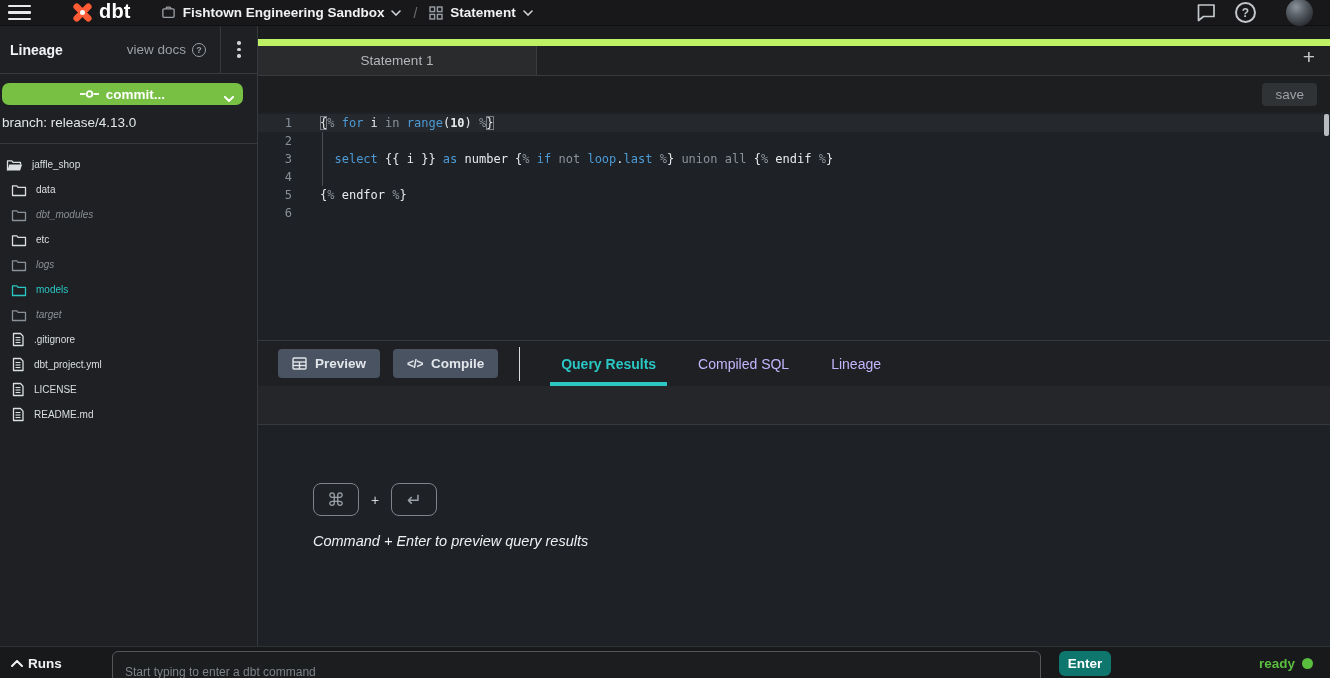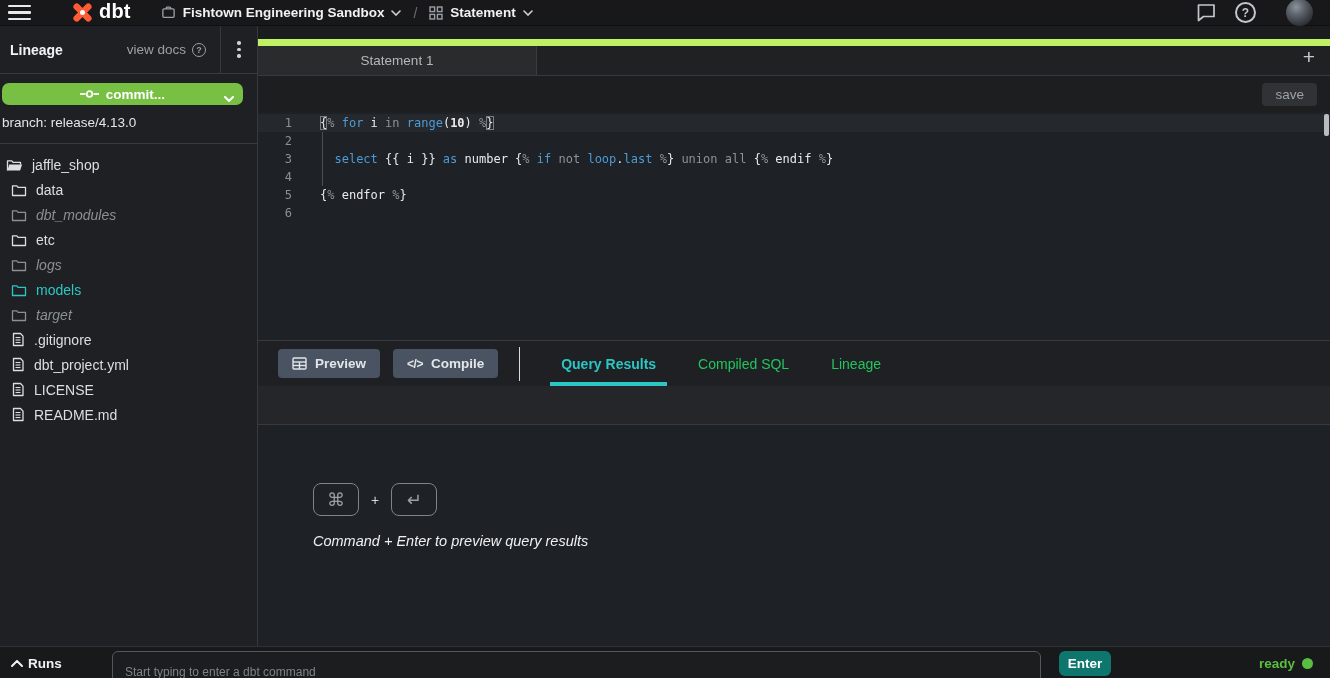--- a/index.html
+++ b/index.html
@@ -48,21 +48,21 @@
     background:var(--commit_green,#77c043); border:none; cursor:pointer;
     display:flex; align-items:center; justify-content:center; position:relative;
     color:#fff; font-size:13.5px; font-weight:700; font-family:inherit;
   }
   .commit-btn .c-ic { margin-right:7px; display:flex; }
   .commit-btn .chev { position:absolute; right:9px; top:7px; }
   .branch { margin:10px 0 0 2px; font-size:13.5px; color:#e3e6e8; }
   .sb-div { border-bottom:1px solid #36393d; margin-top:13px; }
 
   .tree { padding-top:8px; }
-  .tree-item { height:25px; display:flex; align-items:center; gap:9px; font-size:14px; color:#dcdfe2; cursor:pointer; padding-left:6px; }
+  .tree-item { height:25px; display:flex; align-items:center; gap:9px; font-size:10px; color:#dcdfe2; cursor:pointer; padding-left:6px; }
   .tree-item.lvl1 { padding-left:11px; }
   .tree-item svg { flex:none; }
   .tree-item.muted-italic { color:#8a9097; font-style:italic; }
   .tree-item.active { color:var(--accent_teal,#2bc7c4); }
 
   
   .editor-col { flex:1; display:flex; flex-direction:column; min-width:0; }
 
   .tabzone { height:50px; flex:none; background:#1b1c1e; position:relative; }
   .tabstrip { position:absolute; left:0; right:0; bottom:0; height:37px; background:#1f2123; border-top:7px solid #bef264; border-bottom:1px solid #36393d; display:flex; }
@@ -86,21 +86,21 @@
   .tk.bold { font-weight:700; }
   .code-scrollthumb { position:absolute; top:2px; right:1px; width:5px; height:22px; background:#b9bdc1; border-radius:2px; }
 
   
   .res-toolbar { height:45px; flex:none; display:flex; align-items:center; padding-left:20px; background:#1e2023; position:relative; }
   .res-btn { display:inline-flex; align-items:center; gap:8px; height:29px; padding:0 14px; border:none; border-radius:4px;
     background:#4a5362; color:#e2e5e9; font-size:13.5px; font-weight:600; font-family:inherit; cursor:pointer; margin-right:13px; }
   .res-btn .code-glyph { font-size:12px; font-weight:700; letter-spacing:-.5px; }
   .res-vdiv { width:1px; height:34px; background:#d9dadb; margin:0 10px 0 8px; flex:none; }
   .rtabs { display:flex; height:100%; align-items:stretch; }
-  .rtab { display:flex; align-items:center; padding:0 11px; margin-left:20px; position:relative; font-size:14px; color:#22c55e; cursor:pointer; }
+  .rtab { display:flex; align-items:center; padding:0 11px; margin-left:20px; position:relative; font-size:14px; color:#c4b5fd; cursor:pointer; }
   .rtab.active { color:var(--accent_teal,#2bc7c4); font-weight:700; }
   .rtab.active::after { content:""; position:absolute; left:0; right:0; bottom:0; height:4px; background:var(--accent_teal,#2bc7c4); }
 
   .res-subband { height:39px; flex:none; background:#24262a; border-bottom:1px solid #36393d; }
   .res-body { flex:1; background:#1e2125; position:relative; }
   .kbd-hint { position:absolute; left:55px; top:58px; }
   .kbd-row { display:flex; align-items:center; }
   .key { width:46px; height:33px; border:1.6px solid #7f848a; border-radius:8px; display:flex; align-items:center; justify-content:center;
     color:#9aa0a5; font-size:18px; font-family:"DejaVu Sans",sans-serif; }
   .kbd-plus { margin:0 12px; color:#d5d8da; font-size:14px; }

